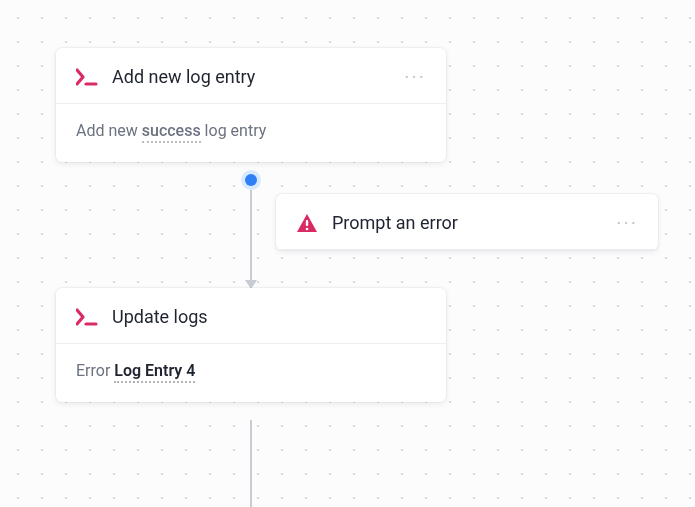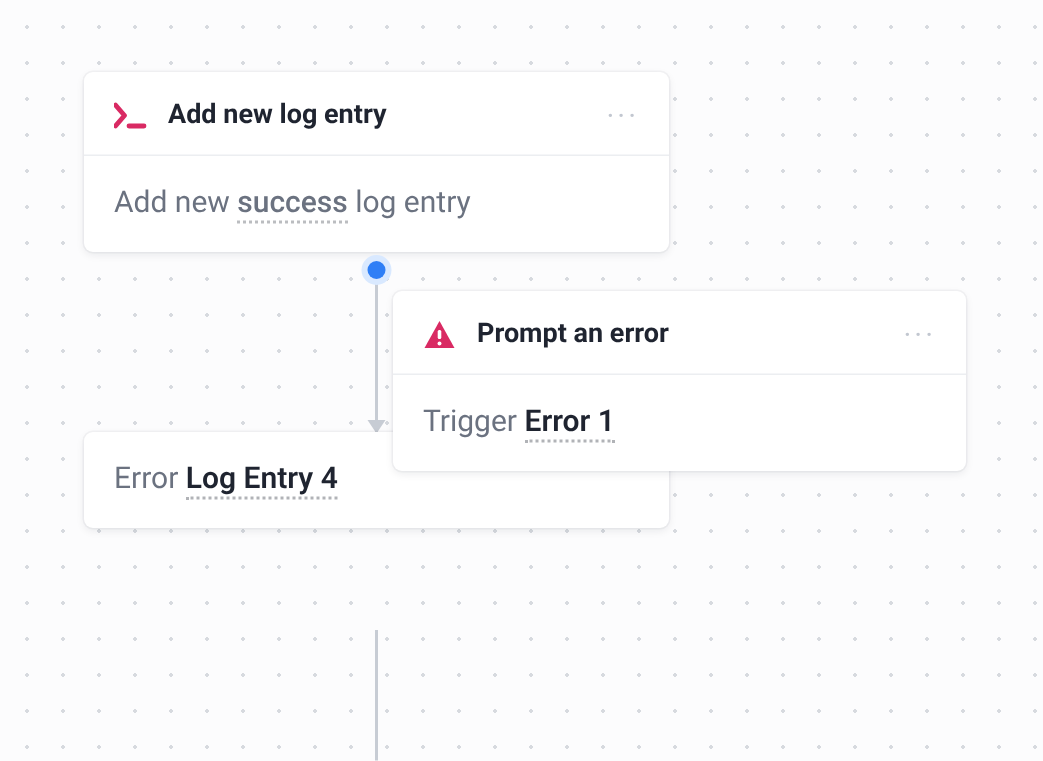--- a/index.html
+++ b/index.html
@@ -25,28 +25,28 @@
     box-shadow: 0 2px 6px rgba(16,24,40,0.08), 0 0 0 1px rgba(16,24,40,0.04);
   }
   .card-header {
     display: flex;
     align-items: center;
     padding: 18px 18px 16px 20px;
     border-bottom: 1px solid #eceef1;
   }
   .card-title {
     font-size: 18px;
-    font-weight: 700;
+    font-weight: 400;
     color: #1f2430;
     margin-left: 14px;
     flex: 1;
   }
   .card-body {
     padding: 16px 20px 20px 20px;
-    font-size: 20px;
+    font-size: 16px;
     color: #6b7280;
     line-height: 1.4;
   }
   .underline-strong {
     color: #1f2430;
     font-weight: 600;
     border-bottom: 2px dotted rgba(31,36,48,0.35);
     padding-bottom: 1px;
   }
   .underline-alt {
@@ -58,21 +58,21 @@
   .ellipsis {
     color: #c2c7d0;
     font-size: 20px;
     letter-spacing: 2px;
     line-height: 1;
     cursor: pointer;
     padding: 0 2px;
   }
   .card1 { left: 56px;  top: 48px;  width: 390px; z-index: 2; }
   .card2 { left: 56px;  top: 288px; width: 390px; z-index: 2; }
-  .card3 { left: 262px; top: 194px; width: 382px; z-index: 5; }
+  .card3 { left: 276px; top: 194px; width: 382px; z-index: 5; }
   
   .connector {
     position: absolute;
     left: 250px;
     top: 175px;
     width: 2px;
     height: 113px;
     background: #c7ccd4;
     z-index: 1;
   }
@@ -152,22 +152,28 @@
     <span class="icon">
       <svg width="22" height="20" viewBox="0 0 22 20">
         <path d="M11 1 L21 19 L1 19 Z" fill="#d92a63"></path>
         <rect x="9.8" y="7" width="2.4" height="6" rx="1" fill="#ffffff"></rect>
         <circle cx="11" cy="16" r="1.3" fill="#ffffff"></circle>
       </svg>
     </span>
     <div class="card-title">Prompt an error</div>
     <span class="ellipsis">···</span>
   </div>
-  <div class="card-body">
-    <span>Trigger </span><span class="underline-strong">Error 1</span>
-  </div>
 </div>
 
 <div class="card card2">
+  <div class="card-header">
+    <span class="icon">
+      <svg width="22" height="18" viewBox="0 0 22 18">
+        <path d="M1 2 L7 9 L1 16" fill="none" stroke="#d92a63" stroke-width="3.2" stroke-linecap="round" stroke-linejoin="round"></path>
+        <line x1="10" y1="16" x2="20" y2="16" stroke="#d92a63" stroke-width="3.2" stroke-linecap="round"></line>
+      </svg>
+    </span>
+    <div class="card-title">Update logs</div>
+  </div>
   <div class="card-body">
     <span>Error </span><span class="underline-strong">Log Entry 4</span>
   </div>
 </div>
 
 </body></html>

